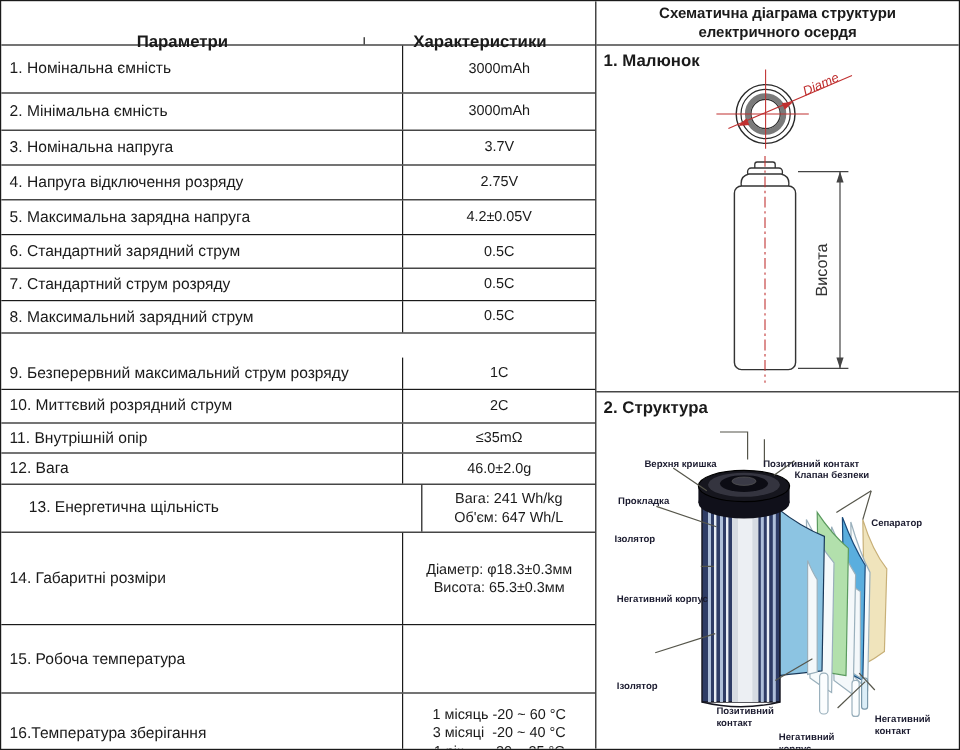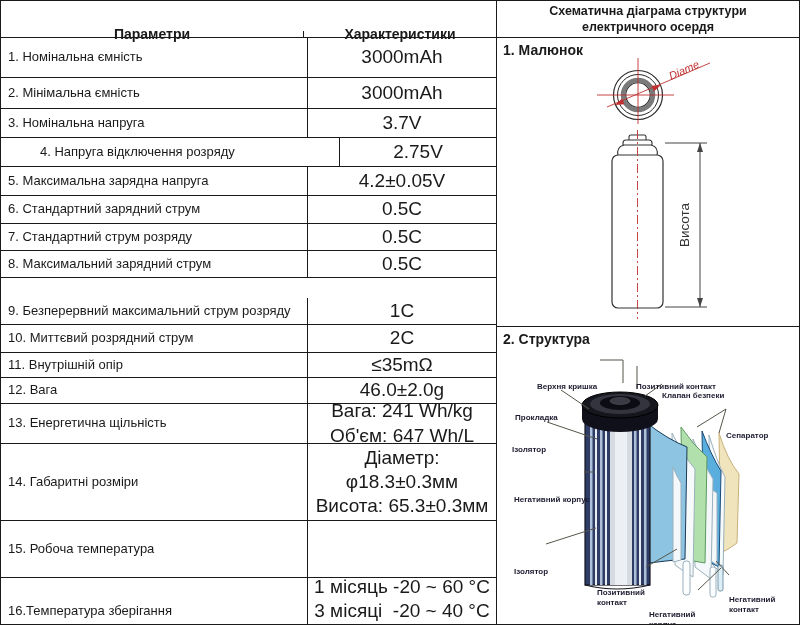--- a/index.html
+++ b/index.html
@@ -15,24 +15,24 @@
     overflow:hidden;
   }
   
   .tbl{width:496px;border-right:1px solid #1a1a1a;display:flex;flex-direction:column;}
   .thead{height:37px;border-bottom:1px solid #1a1a1a;display:flex;font-weight:bold;font-size:14px;}
   .thead .hcell{display:flex;align-items:center;justify-content:center;margin-top:30px;}
   .hcell.p{width:303px;border-right:1px solid #1a1a1a;}
   .hcell.v{flex:1;}
   .trow{display:flex;border-bottom:1px solid #1a1a1a;}
   .trow:last-child{border-bottom:none;}
-  .cparam{width:307px;border-right:1px solid #1a1a1a;display:flex;align-items:center;
+  .cparam{width:335px;border-right:1px solid #1a1a1a;display:flex;align-items:center;
           padding-left:7px;font-size:13px;line-height:1.1;}
   .cvalue{flex:1;display:flex;align-items:center;justify-content:center;text-align:center;
-          font-size:19px;line-height:1.28;white-space:pre-wrap;}
+          font-size:12px;line-height:1.28;white-space:pre-wrap;}
   
   .rp{width:302px;display:flex;flex-direction:column;}
   .rp-header{height:37px;border-bottom:1px solid #1a1a1a;display:flex;align-items:center;justify-content:center;
              text-align:center;font-weight:bold;font-size:12.5px;line-height:1.3;white-space:pre-line;}
   .rp-s1{height:289px;border-bottom:1px solid #1a1a1a;position:relative;}
   .rp-s2{height:296px;position:relative;}
   .sec-title{position:absolute;left:6px;top:4px;font-weight:bold;font-size:14px;z-index:3;}
   .rp-s1 svg,.rp-s2 svg{position:absolute;left:0;top:0;}
   .slabel{position:absolute;font-size:8px;font-weight:bold;color:#1c1c30;line-height:1.2;
           white-space:pre-line;z-index:2;margin-top:28px;}
@@ -53,21 +53,21 @@
           <div class="cvalue">3000mAh</div>
         </div>
         <div class="trow" style="height: 31px;">
           <div class="cparam">2. Мінімальна ємність</div>
           <div class="cvalue">3000mAh</div>
         </div>
         <div class="trow" style="height: 29px;">
           <div class="cparam">3. Номінальна напруга</div>
           <div class="cvalue">3.7V</div>
         </div>
-        <div class="trow" style="height: 29px; padding-left: 32px;">
+        <div class="trow" style="height: 29px;">
           <div class="cparam">4. Напруга відключення розряду</div>
           <div class="cvalue">2.75V</div>
         </div>
         <div class="trow" style="height: 29px;">
           <div class="cparam">5. Максимальна зарядна напруга</div>
           <div class="cvalue">4.2±0.05V</div>
         </div>
         <div class="trow" style="height: 28px;">
           <div class="cparam">6. Стандартний зарядний струм</div>
           <div class="cvalue">0.5C</div>
@@ -89,21 +89,21 @@
           <div class="cvalue">2C</div>
         </div>
         <div class="trow" style="height: 25px;">
           <div class="cparam">11. Внутрішній опір</div>
           <div class="cvalue">≤35mΩ</div>
         </div>
         <div class="trow" style="height: 26px;">
           <div class="cparam">12. Вага</div>
           <div class="cvalue">46.0±2.0g</div>
         </div>
-        <div class="trow" style="height: 40px;">
+        <div class="trow" style="height: 40px; padding-left: 16px;">
           <div class="cparam">13. Енергетична щільність</div>
           <div class="cvalue">Вага: 241 Wh/kg
 Об'єм: 647 Wh/L</div>
         </div>
         <div class="trow" style="height: 77px;">
           <div class="cparam">14. Габаритні розміри</div>
           <div class="cvalue">Діаметр: φ18.3±0.3мм
 Висота: 65.3±0.3мм</div>
         </div>
         <div class="trow" style="height: 57px;">

